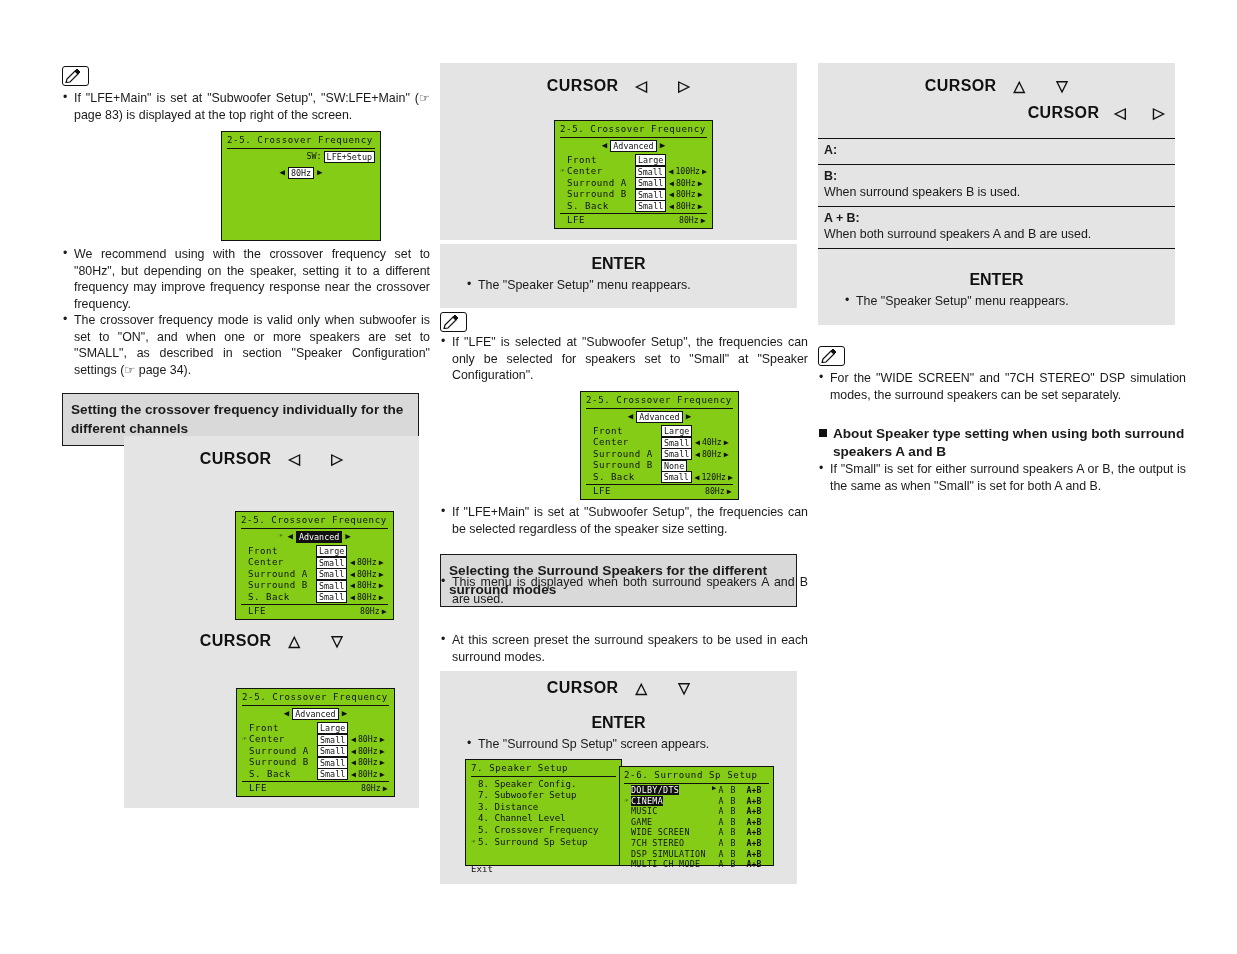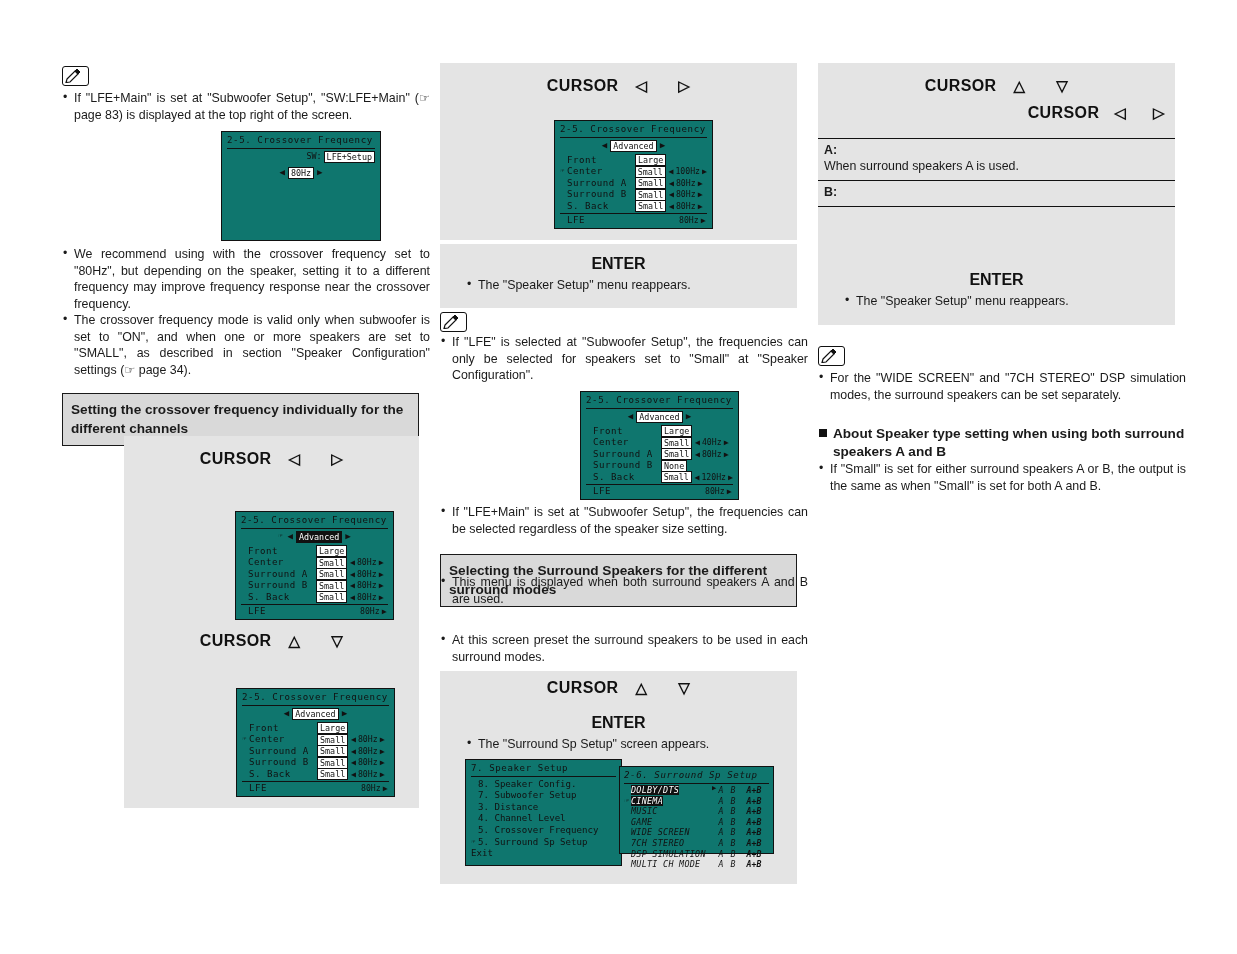--- a/index.html
+++ b/index.html
@@ -89,21 +89,21 @@
   .enter-row {
     font-weight: bold;
     font-size: 16px;
     text-align: center;
     color: #111;
   }
 
   
   .osd {
     border: 1px solid #111;
-    background: #0f766e;
+    background: #84cc16;
     font-family: "DejaVu Sans Mono", monospace;
     font-size: 9.1px;
     line-height: 11.6px;
     color: #111;
     box-sizing: border-box;
     position: relative;
   }
   .osd .title {
     letter-spacing: 0.6px;
     white-space: pre;
@@ -341,26 +341,26 @@
         <div class="title">7. Speaker Setup</div>
         <div class="hr"></div>
         <div id="spkSetup-rows">
             <div class="line"><span style="width: 7px; font-size: 7px; display: inline-block;"></span><span>8. Speaker Config.</span></div>
             <div class="line"><span style="width: 7px; font-size: 7px; display: inline-block;"></span><span>7. Subwoofer Setup</span></div>
             <div class="line"><span style="width: 7px; font-size: 7px; display: inline-block;"></span><span>3. Distance</span></div>
             <div class="line"><span style="width: 7px; font-size: 7px; display: inline-block;"></span><span>4. Channel Level</span></div>
             <div class="line"><span style="width: 7px; font-size: 7px; display: inline-block;"></span><span>5. Crossover Frequency</span></div>
             <div class="line"><span style="width: 7px; font-size: 7px; display: inline-block;">☞</span><span>5. Surround Sp Setup</span></div>
           </div>
-        <div class="line" style="margin-top:0;">
+        <div class="line" style="margin-top:16px;">
           <span>Exit</span>
         </div>
       </div>
 
-      <div class="osd" style="position:absolute; left:179px; top:95px; width:155px; height:88px; padding:3px 4px;font-style:italic;">
+      <div class="osd" style="position:absolute; left:179px; top:95px; width:155px; height:100px; padding:3px 4px;">
         <div class="title">2-6. Surround Sp Setup</div>
         <div class="hr"></div>
         <div id="surrSp-rows">
             <div class="line" style="height: 10.6px;"><span style="width: 7px; font-size: 7px; display: inline-block;"></span><span style="width: 84px; display: inline-block; letter-spacing: 0.3px; font-size: 8.4px;"><span class="hl">DOLBY/DTS</span></span><span style="display: inline-block; font-size: 8.2px; text-align: center; width: 12px;">A</span><span style="display: inline-block; font-size: 8.2px; text-align: center; width: 12px;">B</span><span style="display: inline-block; width: 3px;"></span><span style="display: inline-block; font-size: 8.2px; text-align: center; width: 24px; font-weight: bold;"><span style="position: relative;">A+B</span></span></div>
             <div class="line" style="height: 10.6px;"><span style="width: 7px; font-size: 7px; display: inline-block;">☞</span><span style="width: 84px; display: inline-block; letter-spacing: 0.3px; font-size: 8.4px;"><span class="hl">CINEMA</span></span><span style="display: inline-block; font-size: 8.2px; text-align: center; width: 12px;">A</span><span style="display: inline-block; font-size: 8.2px; text-align: center; width: 12px;">B</span><span style="display: inline-block; width: 3px;"></span><span style="display: inline-block; font-size: 8.2px; text-align: center; width: 24px; font-weight: bold;"><span style="position: relative;">A+B</span></span></div>
             <div class="line" style="height: 10.6px;"><span style="width: 7px; font-size: 7px; display: inline-block;"></span><span style="width: 84px; display: inline-block; letter-spacing: 0.3px; font-size: 8.4px;">MUSIC</span><span style="display: inline-block; font-size: 8.2px; text-align: center; width: 12px;">A</span><span style="display: inline-block; font-size: 8.2px; text-align: center; width: 12px;">B</span><span style="display: inline-block; width: 3px;"></span><span style="display: inline-block; font-size: 8.2px; text-align: center; width: 24px; font-weight: bold;"><span style="position: relative;">A+B</span></span></div>
             <div class="line" style="height: 10.6px;"><span style="width: 7px; font-size: 7px; display: inline-block;"></span><span style="width: 84px; display: inline-block; letter-spacing: 0.3px; font-size: 8.4px;">GAME</span><span style="display: inline-block; font-size: 8.2px; text-align: center; width: 12px;">A</span><span style="display: inline-block; font-size: 8.2px; text-align: center; width: 12px;">B</span><span style="display: inline-block; width: 3px;"></span><span style="display: inline-block; font-size: 8.2px; text-align: center; width: 24px; font-weight: bold;"><span style="position: relative;">A+B</span></span></div>
             <div class="line" style="height: 10.6px;"><span style="width: 7px; font-size: 7px; display: inline-block;"></span><span style="width: 84px; display: inline-block; letter-spacing: 0.3px; font-size: 8.4px;">WIDE SCREEN</span><span style="display: inline-block; font-size: 8.2px; text-align: center; width: 12px;">A</span><span style="display: inline-block; font-size: 8.2px; text-align: center; width: 12px;">B</span><span style="display: inline-block; width: 3px;"></span><span style="display: inline-block; font-size: 8.2px; text-align: center; width: 24px; font-weight: bold;"><span style="position: relative;">A+B</span></span></div>
             <div class="line" style="height: 10.6px;"><span style="width: 7px; font-size: 7px; display: inline-block;"></span><span style="width: 84px; display: inline-block; letter-spacing: 0.3px; font-size: 8.4px;">7CH STEREO</span><span style="display: inline-block; font-size: 8.2px; text-align: center; width: 12px;">A</span><span style="display: inline-block; font-size: 8.2px; text-align: center; width: 12px;">B</span><span style="display: inline-block; width: 3px;"></span><span style="display: inline-block; font-size: 8.2px; text-align: center; width: 24px; font-weight: bold;"><span style="position: relative;">A+B</span></span></div>
             <div class="line" style="height: 10.6px;"><span style="width: 7px; font-size: 7px; display: inline-block;"></span><span style="width: 84px; display: inline-block; letter-spacing: 0.3px; font-size: 8.4px;">DSP SIMULATION</span><span style="display: inline-block; font-size: 8.2px; text-align: center; width: 12px;">A</span><span style="display: inline-block; font-size: 8.2px; text-align: center; width: 12px;">B</span><span style="display: inline-block; width: 3px;"></span><span style="display: inline-block; font-size: 8.2px; text-align: center; width: 24px; font-weight: bold;"><span style="position: relative;">A+B</span></span></div>
@@ -383,24 +383,28 @@
 
       <div class="cursor-row" style="margin-top:8px; text-align:right; padding-right:10px;">
         <span>CURSOR</span>
         <span class="tri" style="margin-left:10px;">◁</span>
         <span class="tri" style="margin-left:22px;">▷</span>
       </div>
 
       <div class="abtable" id="ab-table" style="position:absolute; left:0px; top:75px; width:357px;">
           <div class="row">
             <div class="k">A:</div>
-            <div class="v">When surround speakers A is used.</div>
           </div>
           <div class="row">
             <div class="k">B:</div>
+            <div class="v">When surround speakers B is used.</div>
+          </div>
+          <div class="row">
+            <div class="k">A + B:</div>
+            <div class="v">When both surround speakers A and B are used.</div>
           </div>
         </div>
 
       <div style="position:absolute; left:0; top:208px; width:357px;">
         <div class="enter-row">ENTER</div>
         <div class="bullet" style="margin:4px 0 0 27px; width:310px;">The "Speaker Setup" menu reappears.</div>
       </div>
     </div>
 
     <div style="position:absolute; left:0px; top:346px;">

